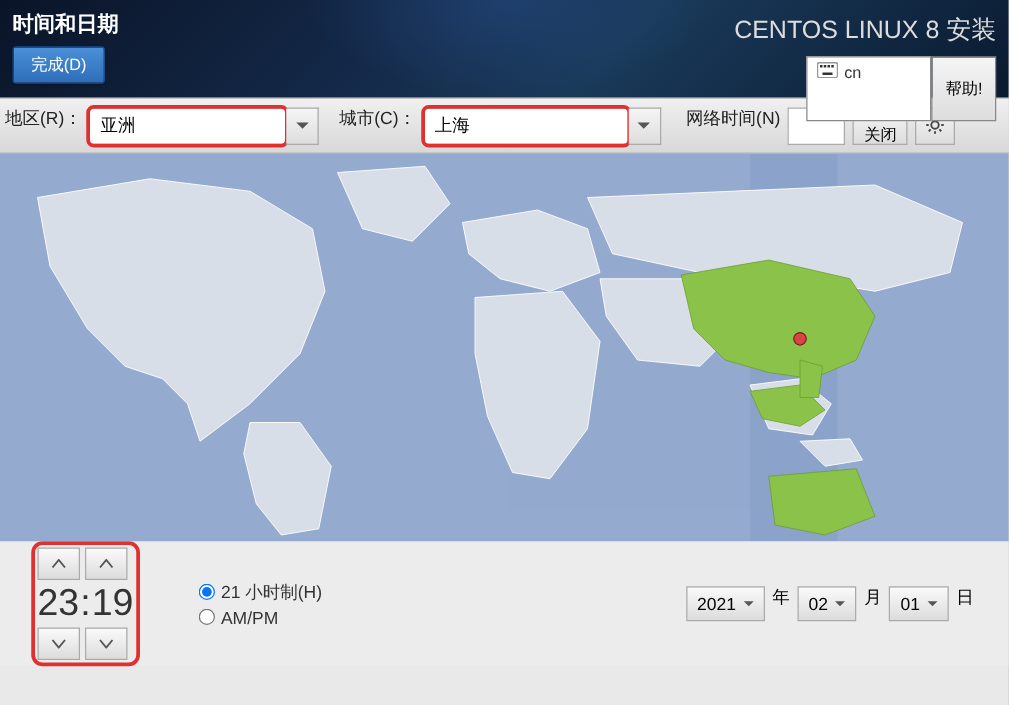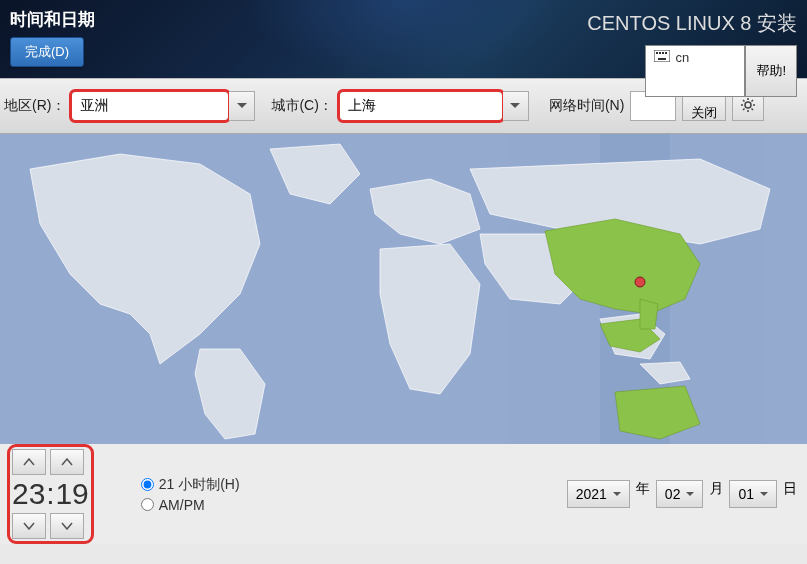--- a/index.html
+++ b/index.html
@@ -70,24 +70,24 @@
     background: linear-gradient(#f5f5f5,#ddd);
     border: 1px solid #888;
     padding: 16px 10px;
     font-size: 13px;
     cursor: pointer;
   }
   .toolbar {
     background: linear-gradient(#f0f0f0,#d8d8d8);
     border-top: 1px solid #bbb;
     border-bottom: 1px solid #aaa;
-    height: 56px;
+    height: 45px;
     padding: 7px 4px;
     display: flex;
-    align-items: center;
+    align-items: flex-start;
     gap: 6px;
     font-size: 14px;
     color: #222;
   }
   .toolbar label { white-space: nowrap; }
   .combo {
     display: flex;
     height: 30px;
   }
   .combo input, .nt-input {
@@ -130,21 +130,21 @@
     width: 807px;
     height: 310px;
     background: #99add1;
     position: relative;
     overflow: hidden;
   }
   .map svg { position: absolute; top: 0; left: 0; }
   .bottom {
     background: #ececec;
     height: 100px;
-    padding: 5px 10px;
+    padding: 5px 28px;
     display: flex;
     align-items: center;
   }
   .time-widget {
     outline: 3px solid #e03030;
     padding: 2px;
     border-radius: 6px;
   }
   .spin-row { display: flex; gap: 4px; }
   .spin-btn {

